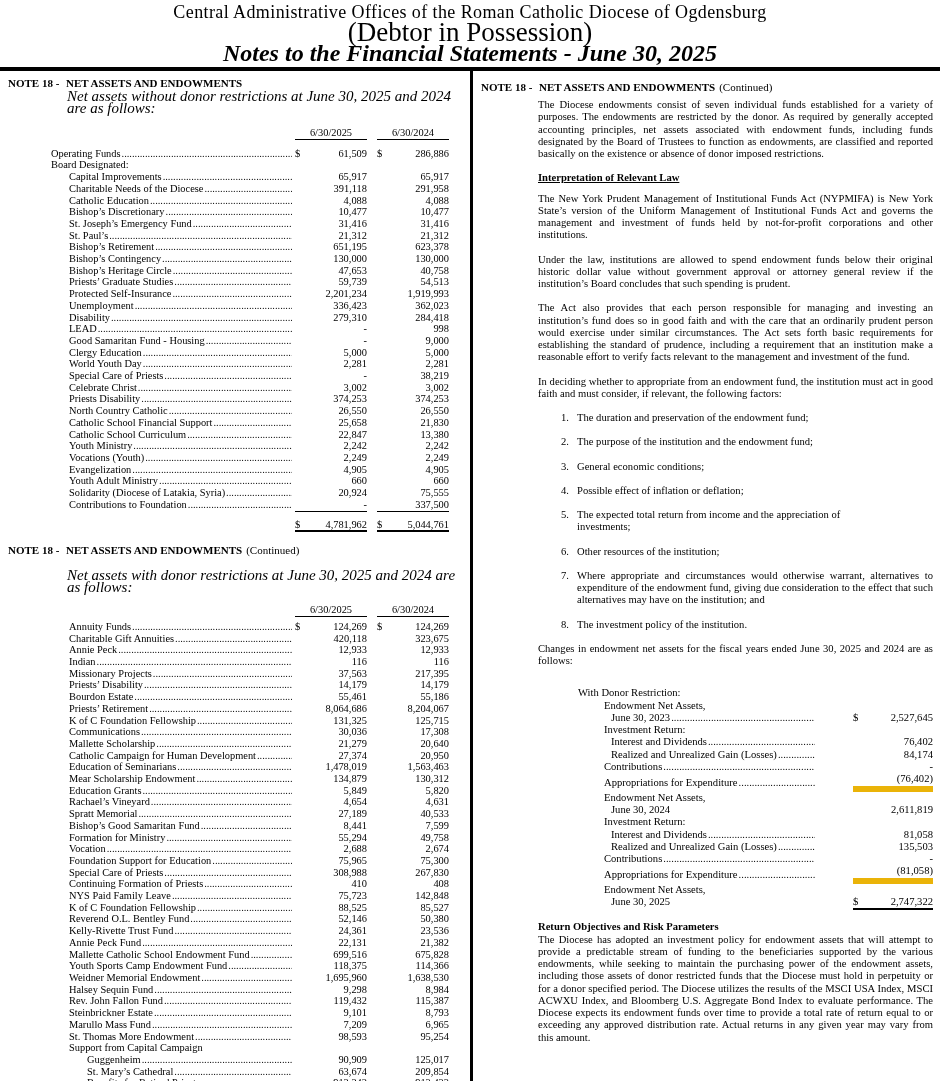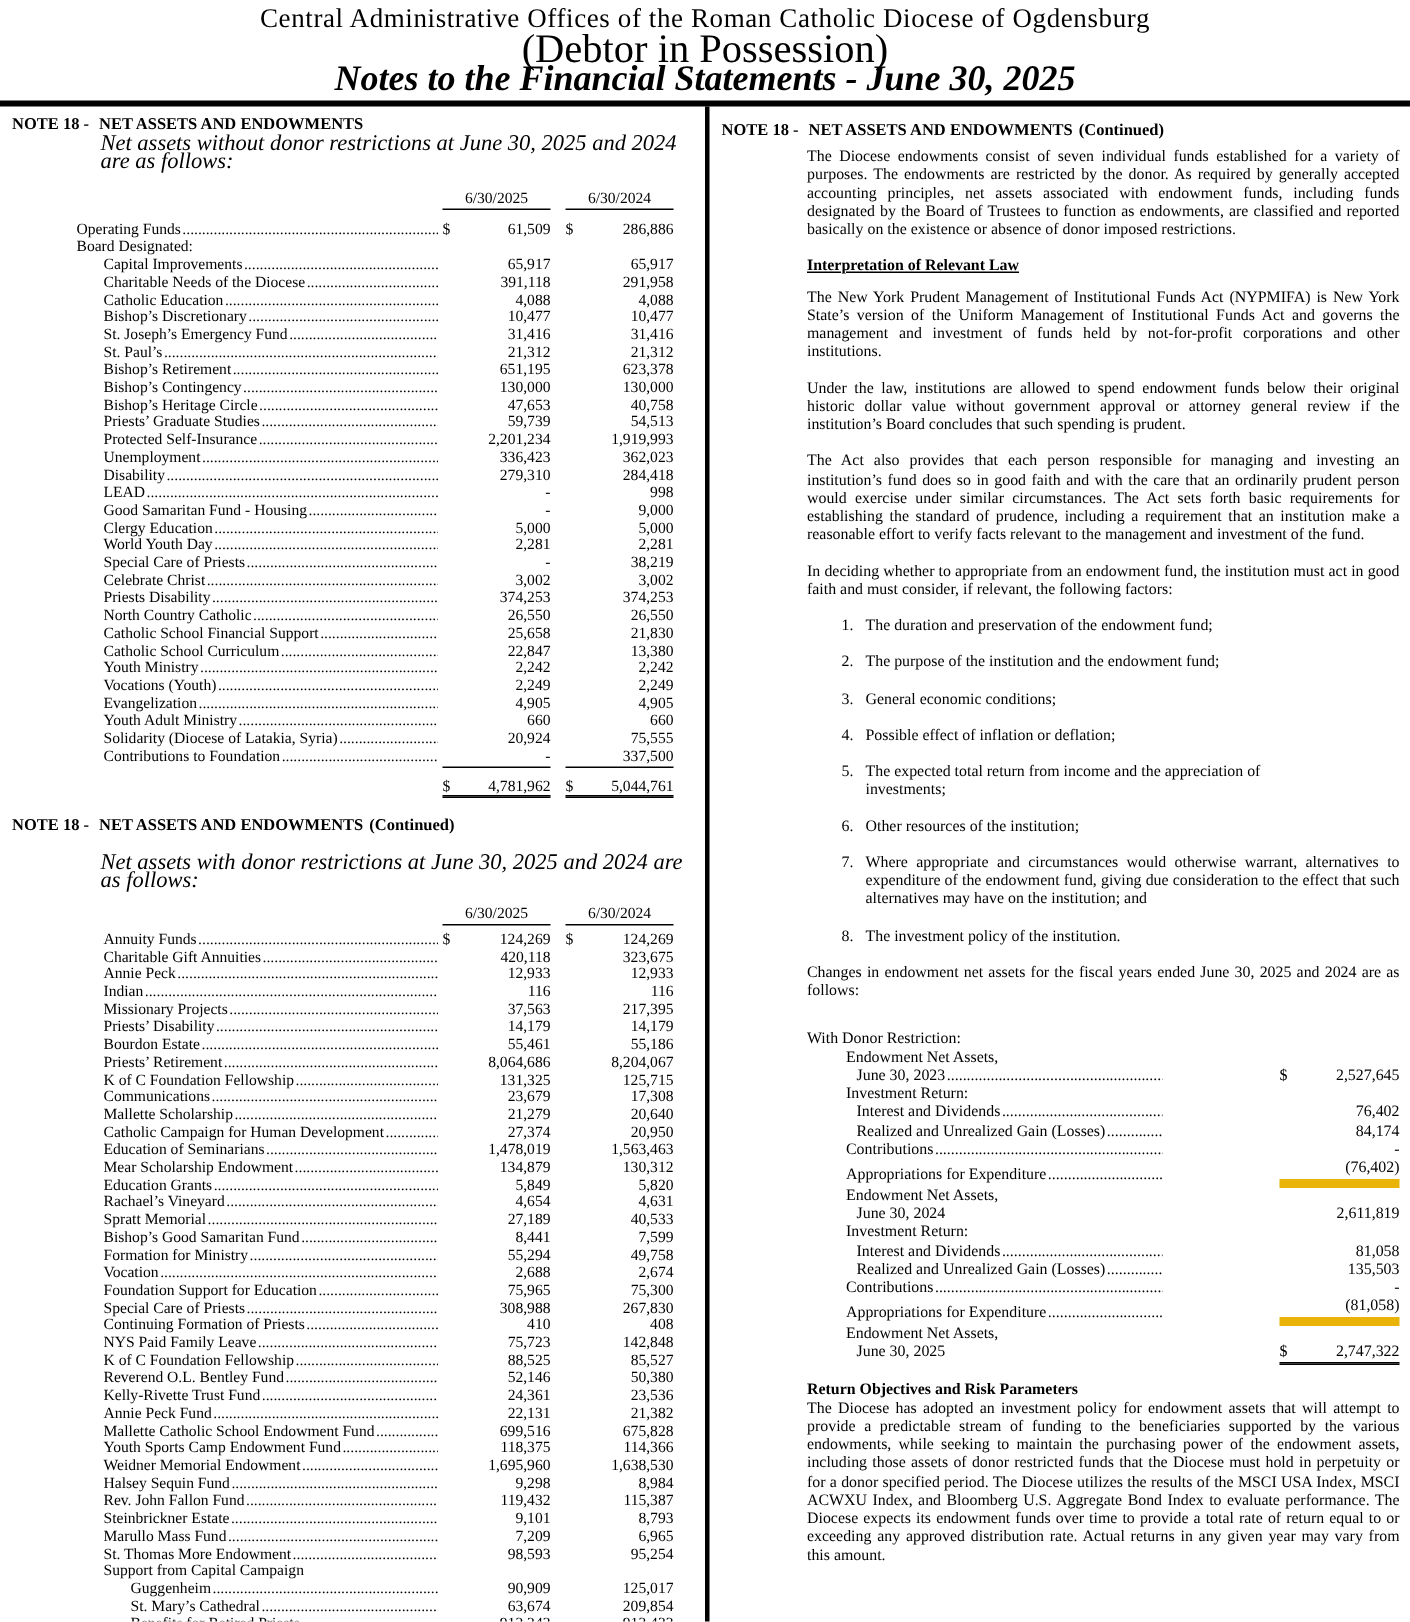--- a/index.html
+++ b/index.html
@@ -16,21 +16,21 @@
   .top-rule { border-top:4px solid #000; margin-top:3px; }
 
   
   .columns { display:flex; height:1014px; }
   .col-left  { width:473px; flex:none; border-right:3px solid #000; padding:6px 4px 0 8px; }
   .col-right { width:464px; flex:none; padding:10px 5px 0 8px; }
 
   
   .note-head { display:flex; font-weight:bold; font-size:11px; line-height:12px; }
   .nlabel { width:58px; flex:none; }
-  .ncont { margin-left:4px; font-weight:bold; }
+  .ncont { margin-left:4px; font-weight:normal; }
 
   .intro { margin-left:59px; font-size:15px; line-height:12px; margin-top:13px;font-style:italic; }
   .intro.first { margin-top:1px; }
 
   
   .ftable { margin-left:43px; width:398px; font-size:10.4px; margin-top:13px; }
   .ftable.second { margin-top:11px; }
   .frow { display:flex; align-items:baseline; line-height:11.7px; }
   .colhead { margin-bottom:8px; }
   .ftable.second .colhead { margin-bottom:4px; }
@@ -53,21 +53,21 @@
   .rc-body { margin-left:57px; width:395px; font-size:10.6px; }
   .para { text-align:justify; line-height:12.25px; margin-bottom:12px; }
   .mt6 { margin-top:6px; }
   .sec-head { font-weight:bold; text-decoration:underline; line-height:12.25px; margin-bottom:8px; margin-top:6px; }
   .ret-head { font-weight:bold; line-height:12.25px; margin-top:12px; }
   .factor { display:flex; margin-bottom:12px; }
   .fnum { width:16px; flex:none; margin-left:23px; line-height:12.25px; }
   .ftext { flex:1; text-align:justify; line-height:12.25px; white-space:pre-wrap; }
 
   
-  .rtable { margin-top:20px; margin-bottom:0; }
+  .rtable { margin-top:20px; margin-bottom:0;margin-left:40px; }
   .rrow { display:flex; align-items:baseline; line-height:12.3px; }
   .rlz { width:240px; flex:none; display:flex; overflow:hidden; }
   .ri1 .lbl { padding-left:26px; }
   .ri2 .lbl { padding-left:33px; }
   .rsp { flex:1; }
   .rmoney { width:80px; flex:none; display:flex; align-items:baseline; position:relative; }
   .rmoney .val { margin-left:auto; white-space:nowrap; }
   .u .rmoney { border-bottom:6px solid #eab308;align-items:flex-end; }
   .uu .rmoney { border-bottom:1px solid #000; }
   .uu .rmoney::after { content:""; position:absolute; left:0; right:0; bottom:-2px; border-bottom:1px solid #000; }
@@ -651,21 +651,21 @@
               <span class="cur"></span>
               <span class="val">125,715</span>
             </span>
           </div>
 
           <div class="frow i1">
             <span class="lbl">Communications</span>
             <span class="dotfill"></span>
             <span class="money m1">
               <span class="cur"></span>
-              <span class="val">23,679</span>
+              <span class="val">30,036</span>
             </span>
             <span class="money m2">
               <span class="cur"></span>
               <span class="val">17,308</span>
             </span>
           </div>
 
           <div class="frow i1">
             <span class="lbl">Mallette Scholarship</span>
             <span class="dotfill"></span>

